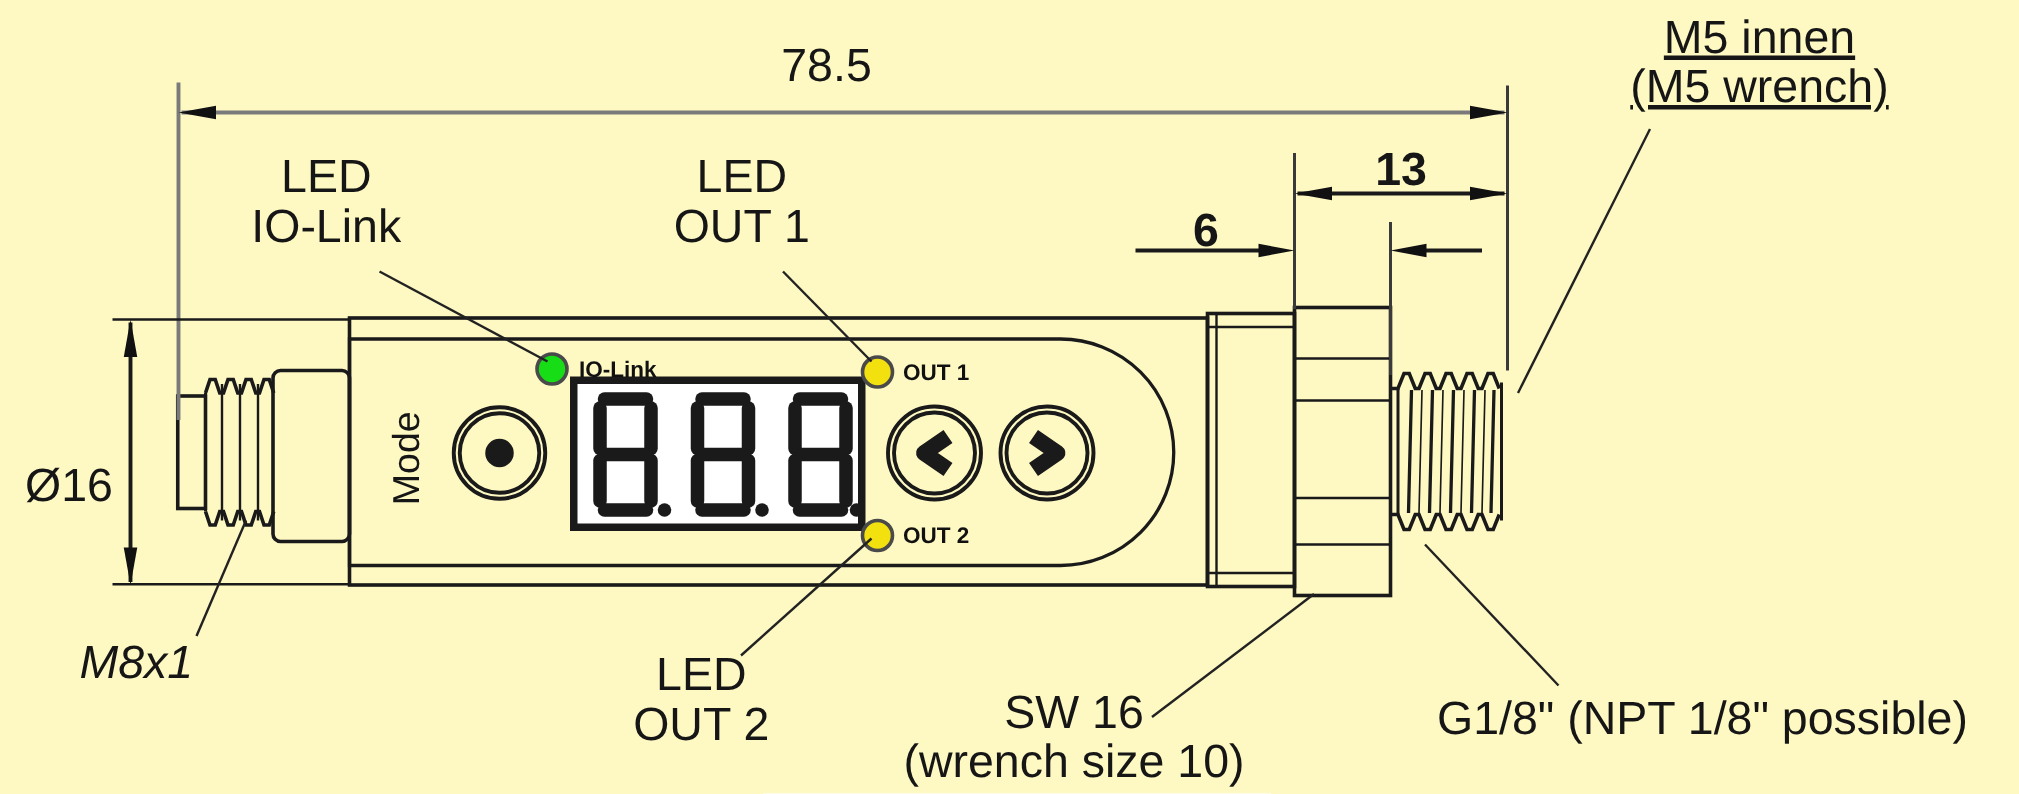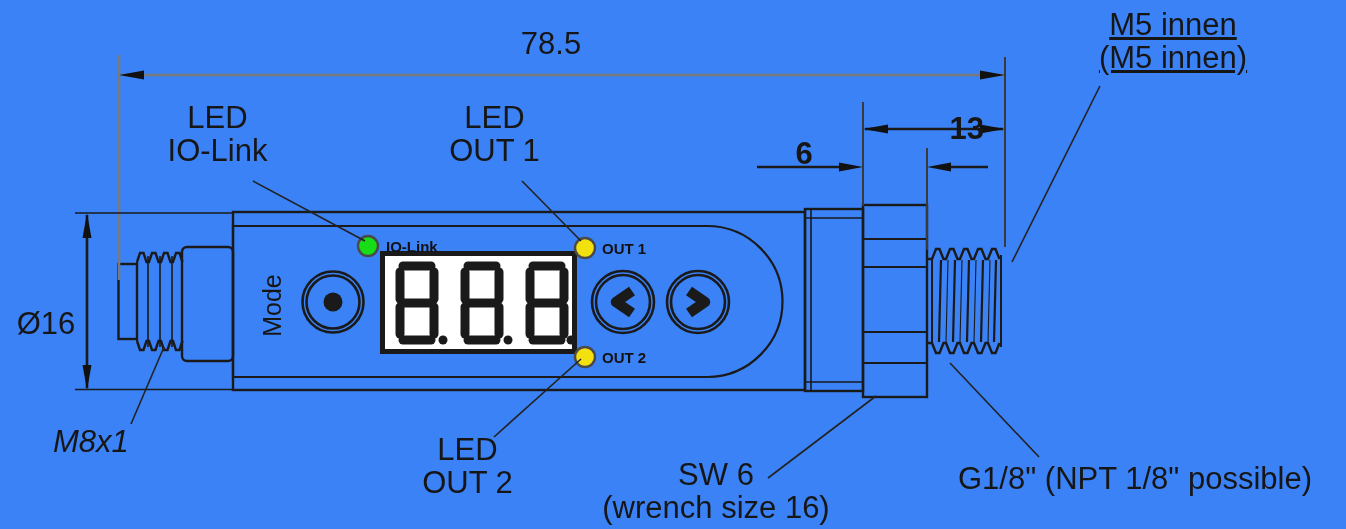--- a/index.html
+++ b/index.html
@@ -1,17 +1,17 @@
 <!DOCTYPE html>
 <html><head>
 <meta charset="utf-8">
 <style>
   html,body{margin:0;padding:0;background:#fff;}
   #canvas{
-    position:relative;width:1346px;height:529px;background:#3b82f6;overflow:hidden;
+    position:relative;width:1346px;height:529px;background:#fef9c3;overflow:hidden;
     font-family:"Liberation Sans", sans-serif;color:#161616;
   }
   #drawing{position:absolute;left:0;top:0;}
   .lbl{position:absolute;line-height:33px;font-size:31px;color:#161616;white-space:nowrap;}
   .center{text-align:center;}
   .bold{font-weight:bold;}
   .devlbl{position:absolute;font-size:15px;font-weight:bold;color:#111;white-space:nowrap;}
   .rot{transform:rotate(-90deg);transform-origin:center center;}
 </style>
 </head>
@@ -146,21 +146,21 @@
       <path d="M522,181 L581,241"></path>
       <path d="M494,437 L581,359"></path>
       <path d="M768,478 L876,396"></path>
       <path d="M950,363 L1039,457"></path>
       <path d="M1100,86 L1012,262"></path>
     </g>
   </svg>
 
   <div class="lbl center" style="left:491px;top:27px;width:120px;">78.5</div>
 
-  <div class="lbl center bold" style="left:884px;top:112px;width:100px;text-align:right;">13</div>
+  <div class="lbl center bold" style="left:884px;top:96px;width:100px;">13</div>
 
   <div class="lbl center bold" style="left:774px;top:137px;width:60px;">6</div>
 
   <div class="lbl center" style="left:10px;top:283px;width:72px;margin-top:24px;">Ø16</div>
 
   <div class="lbl" style="left:53px;top:425px;font-style:italic;">M8x1</div>
 
   <div class="lbl center" style="left:155px;top:101px;width:125px;">
     <div>LED</div>
     <div>IO-Link</div>
@@ -170,28 +170,28 @@
     <div>LED</div>
     <div>OUT 1</div>
   </div>
 
   <div class="lbl center" style="left:405px;top:433px;width:125px;">
     <div>LED</div>
     <div>OUT 2</div>
   </div>
 
   <div class="lbl center" style="left:591px;top:458px;width:250px;">
-    <div>SW 6</div>
-    <div>(wrench size 16)</div>
+    <div>SW 16</div>
+    <div>(wrench size 10)</div>
   </div>
 
   <div class="lbl" style="left:958px;top:462px;">G1/8" (NPT 1/8" possible)</div>
 
   <div class="lbl center" style="left:1048px;top:8px;width:250px;text-decoration:underline;">
     <div>M5 innen</div>
-    <div>(M5 innen)</div>
+    <div>(M5 wrench)</div>
   </div>
 
   <div class="devlbl" style="left:386px;top:238px;">IO-Link</div>
   <div class="devlbl" style="left:602px;top:240px;">OUT 1</div>
   <div class="devlbl" style="left:602px;top:349px;">OUT 2</div>
   <div class="lbl rot" style="left:232px;top:289px;width:80px;font-size:25px;text-align:center;">Mode</div>
 </div>
 
 </body></html>

